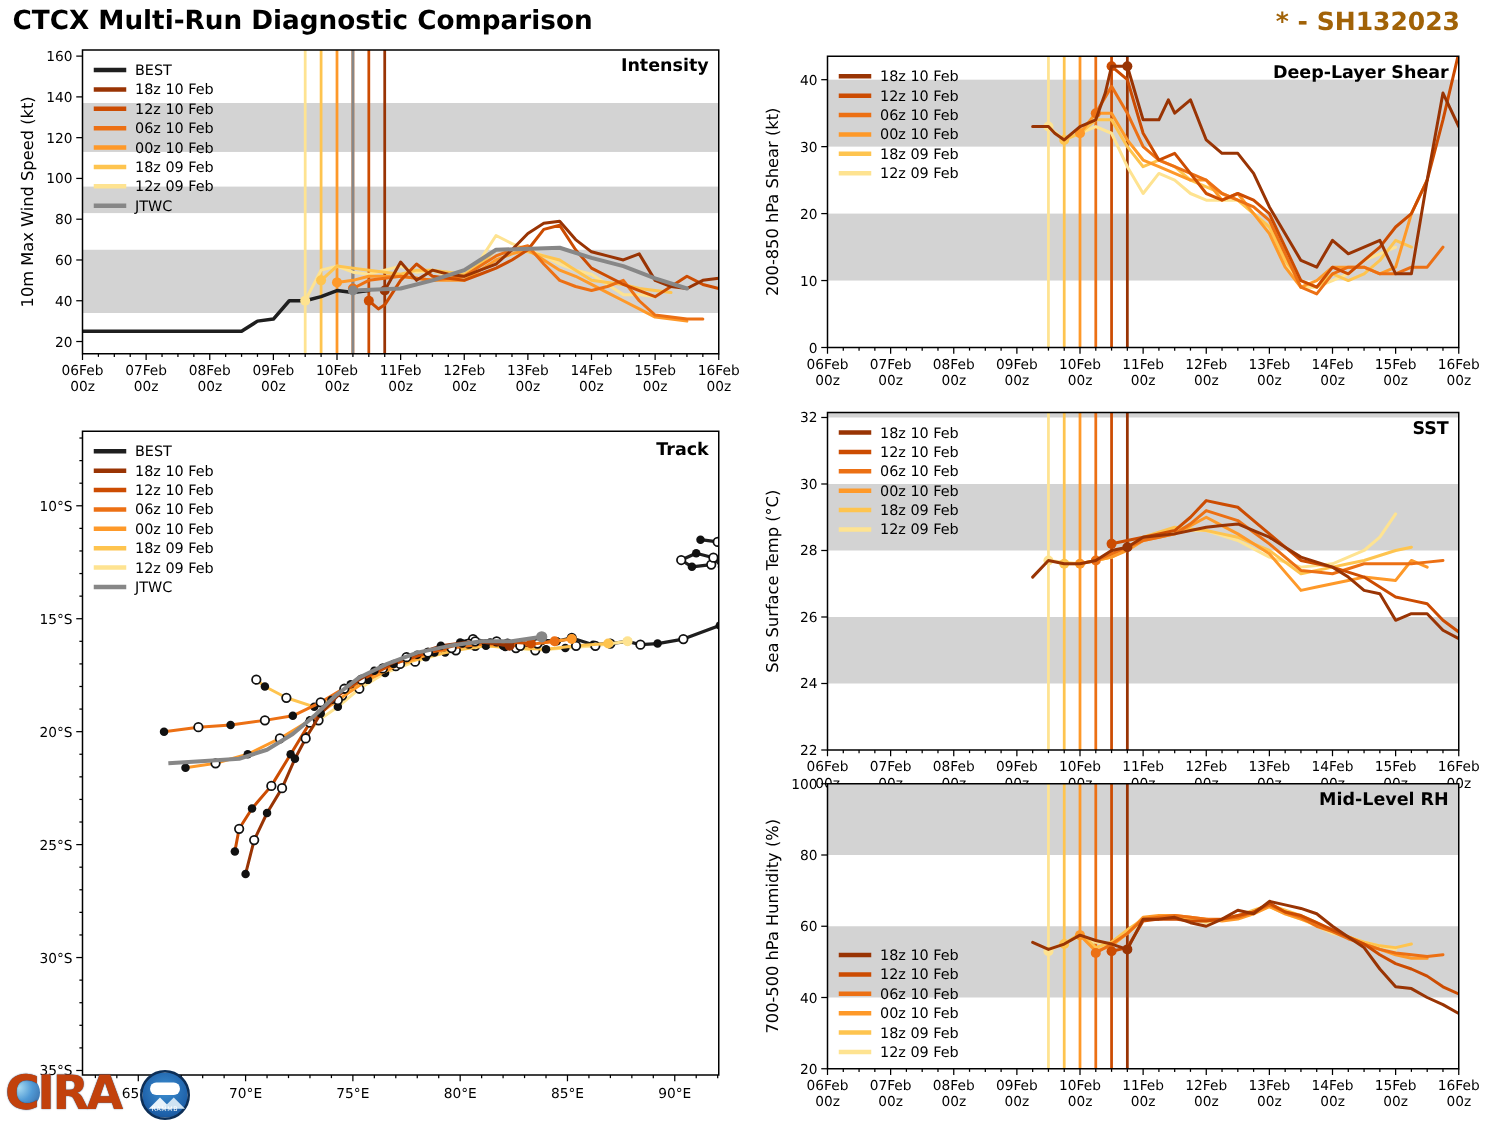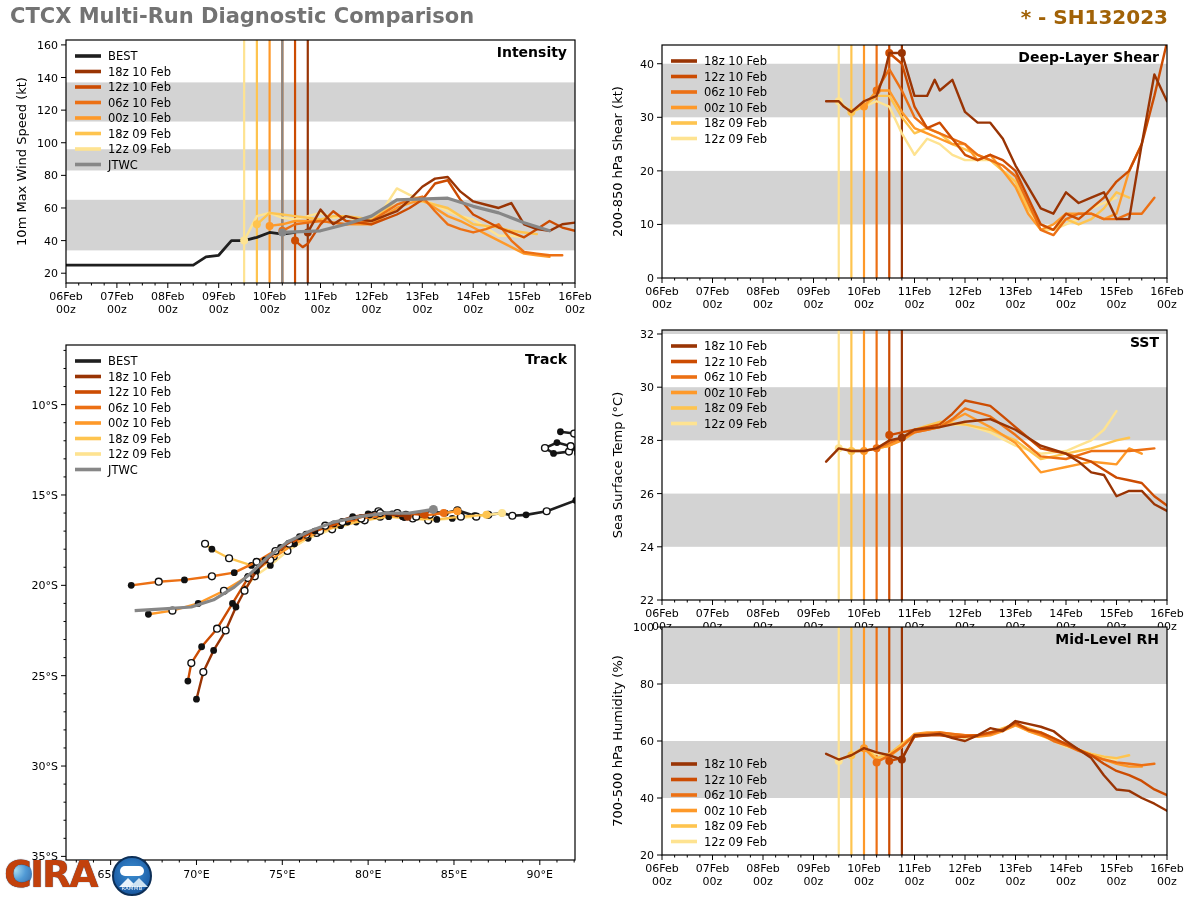--- a/index.html
+++ b/index.html
@@ -1,18 +1,18 @@
 <!DOCTYPE html>
 <html><head>
 <meta charset="utf-8">
 <style>
   html,body{margin:0;padding:0;background:#ffffff;}
   body{width:1200px;height:900px;position:relative;font-family:"DejaVu Sans","Liberation Sans",sans-serif;color:#000;}
   .page{position:absolute;inset:0;overflow:hidden;}
-  .page-title{position:absolute;left:10px;top:4px;font-size:21px;font-weight:bold;color:#737373;}
+  .page-title{position:absolute;left:10px;top:4px;font-size:21px;font-weight:bold;color:#000000;}
   .storm-id{position:absolute;right:32px;top:5px;font-size:20px;font-weight:bold;color:#a16207;text-align:right;}
   #charts{position:absolute;left:0;top:0;}
   .logos{position:absolute;left:4px;top:852px;width:190px;height:46px;}
   .cira-text{position:absolute;left:0;top:0;font-size:38px;line-height:44px;font-weight:bold;color:#c2410c;letter-spacing:-2px;font-family:"DejaVu Sans","Liberation Sans",sans-serif;text-shadow:0 0 1px #123c6e;}
   .cira-globe{position:absolute;left:2px;top:9px;width:26px;height:26px;border-radius:50%;background:radial-gradient(circle at 35% 35%, #9fd8f0 0%, #3d8fd1 45%, #1c4f8f 100%);opacity:.9;}
   .rammb-badge{position:absolute;left:108px;top:4px;width:40px;height:40px;border-radius:50%;background:radial-gradient(circle at 50% 40%, #3d8fd1 0%, #1d5fa8 70%, #123c6e 100%);border:2px solid #0d2f57;box-sizing:border-box;}
   .rammb-cloud{position:absolute;left:6px;top:8px;width:24px;height:10px;background:#fff;border-radius:10px;}
   .rammb-mtn{position:absolute;left:5px;top:20px;width:0;height:0;border-left:9px solid transparent;border-right:9px solid transparent;border-bottom:9px solid #e8f2fa;}
   .rammb-mtn2{left:16px;border-bottom-color:#cfe3f2;}
   .rammb-text{position:absolute;left:0;right:0;bottom:3px;text-align:center;font-size:5px;color:#fff;letter-spacing:.5px;}

